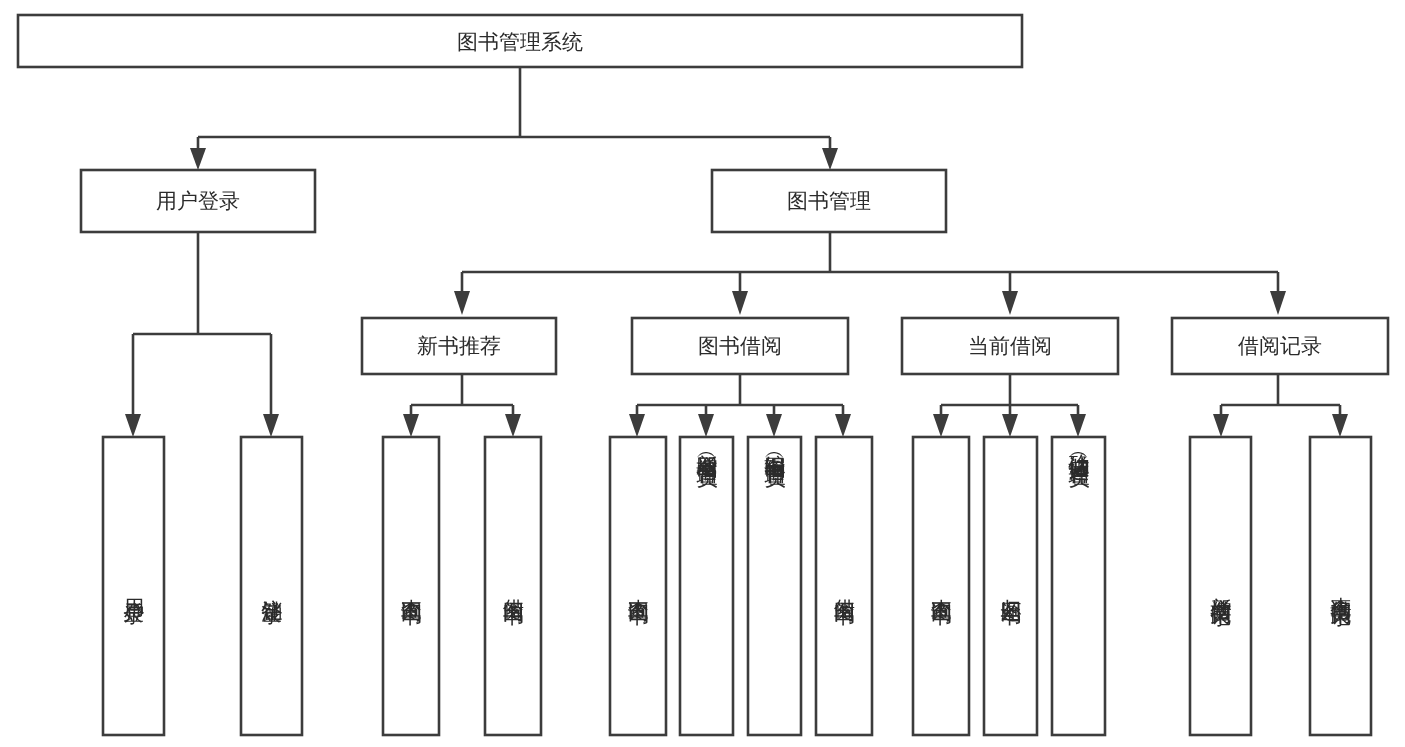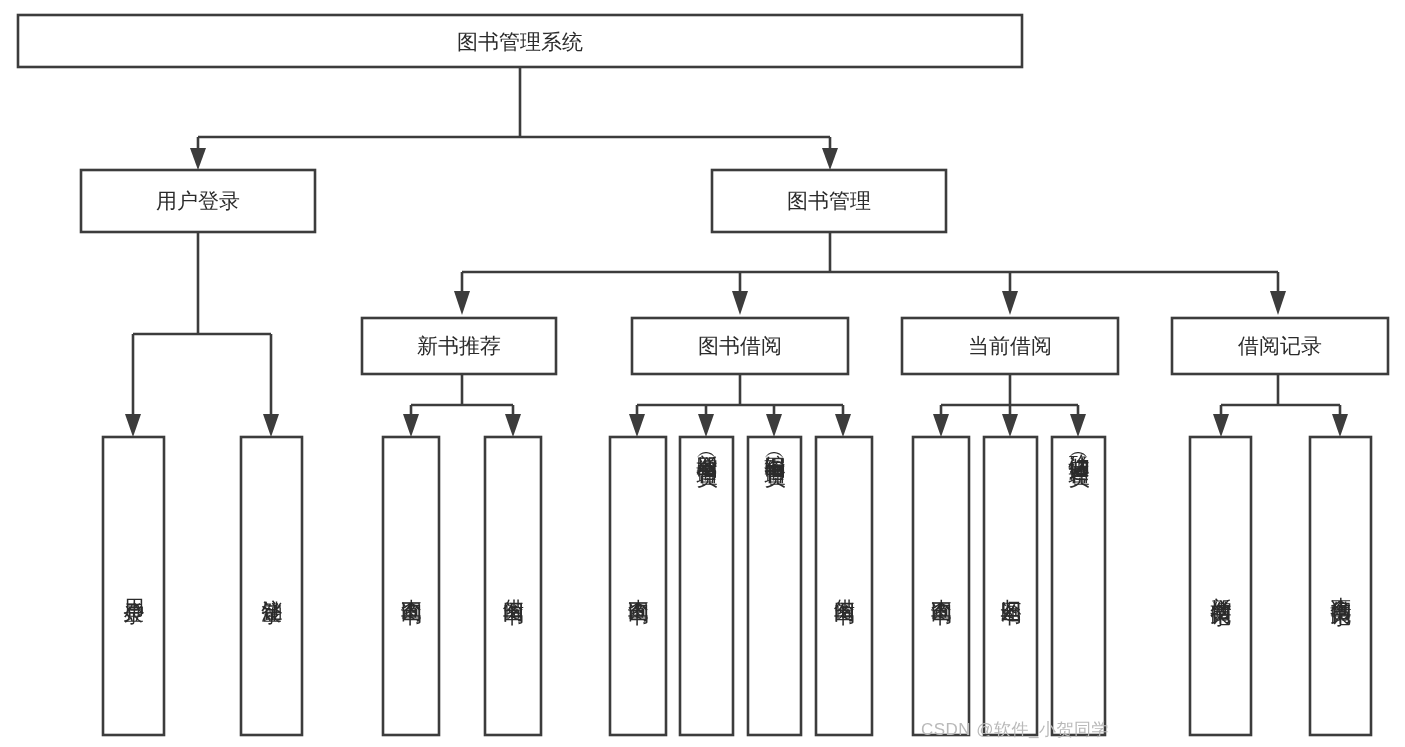--- a/index.html
+++ b/index.html
@@ -11,20 +11,21 @@
     width: 1405px;
     height: 747px;
     font-family: "Liberation Sans", "DejaVu Sans", sans-serif;
     overflow: hidden;
   }
   #diagram-root {
     position: relative;
     width: 1119px;
     height: 747px;
     background: #ffffff;
+    padding-left: 16px;
   }
   svg.flow {
     position: absolute;
     left: 0;
     top: 0;
     width: 1405px;
     height: 747px;
     display: block;
   }
   .node-box {
@@ -250,14 +251,13 @@
     <span class="vert-label">确认归还（管理员）</span>
   </div>
 
   <div class="vert-label-wrap" style="left:1190px; top:437px; width:61px; height:298px;">
     <span class="vert-label">新增借阅记录</span>
   </div>
   <div class="vert-label-wrap" style="left:1310px; top:437px; width:61px; height:298px;">
     <span class="vert-label">查询借阅记录</span>
   </div>
 
-  <div class="watermark">CSDN @软件_小贺同学</div>
 </div>
 
 </body></html>

